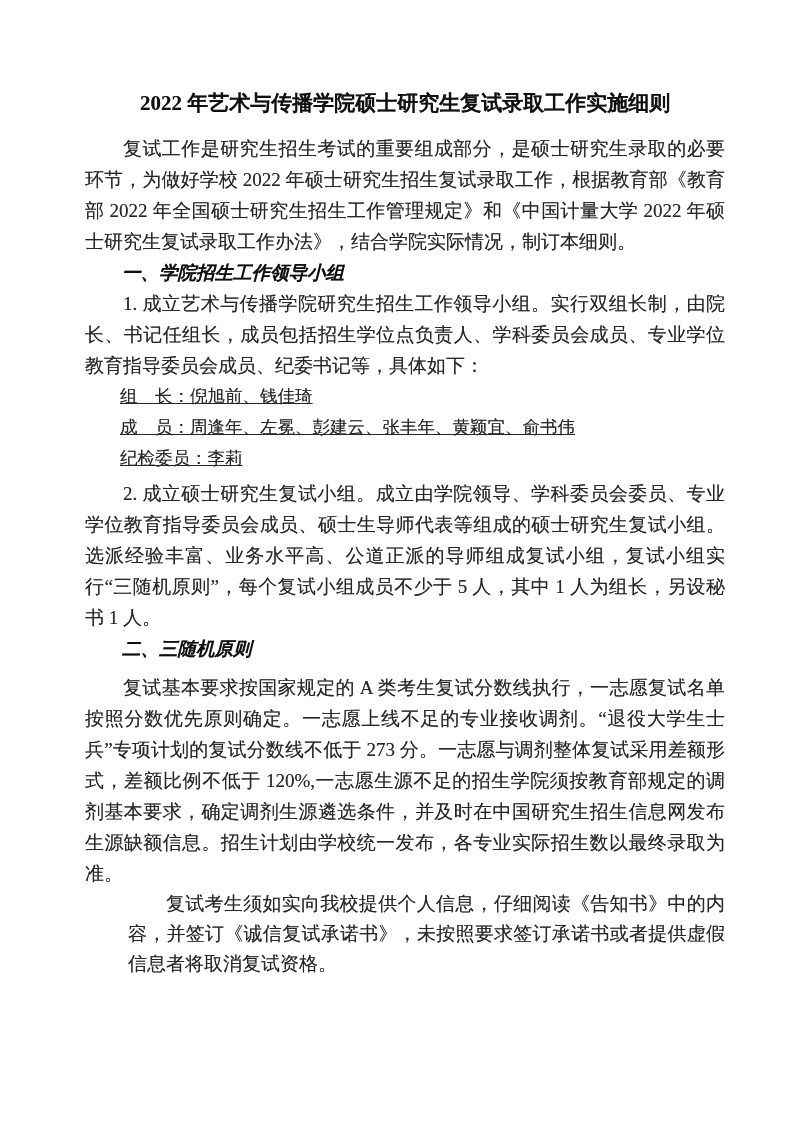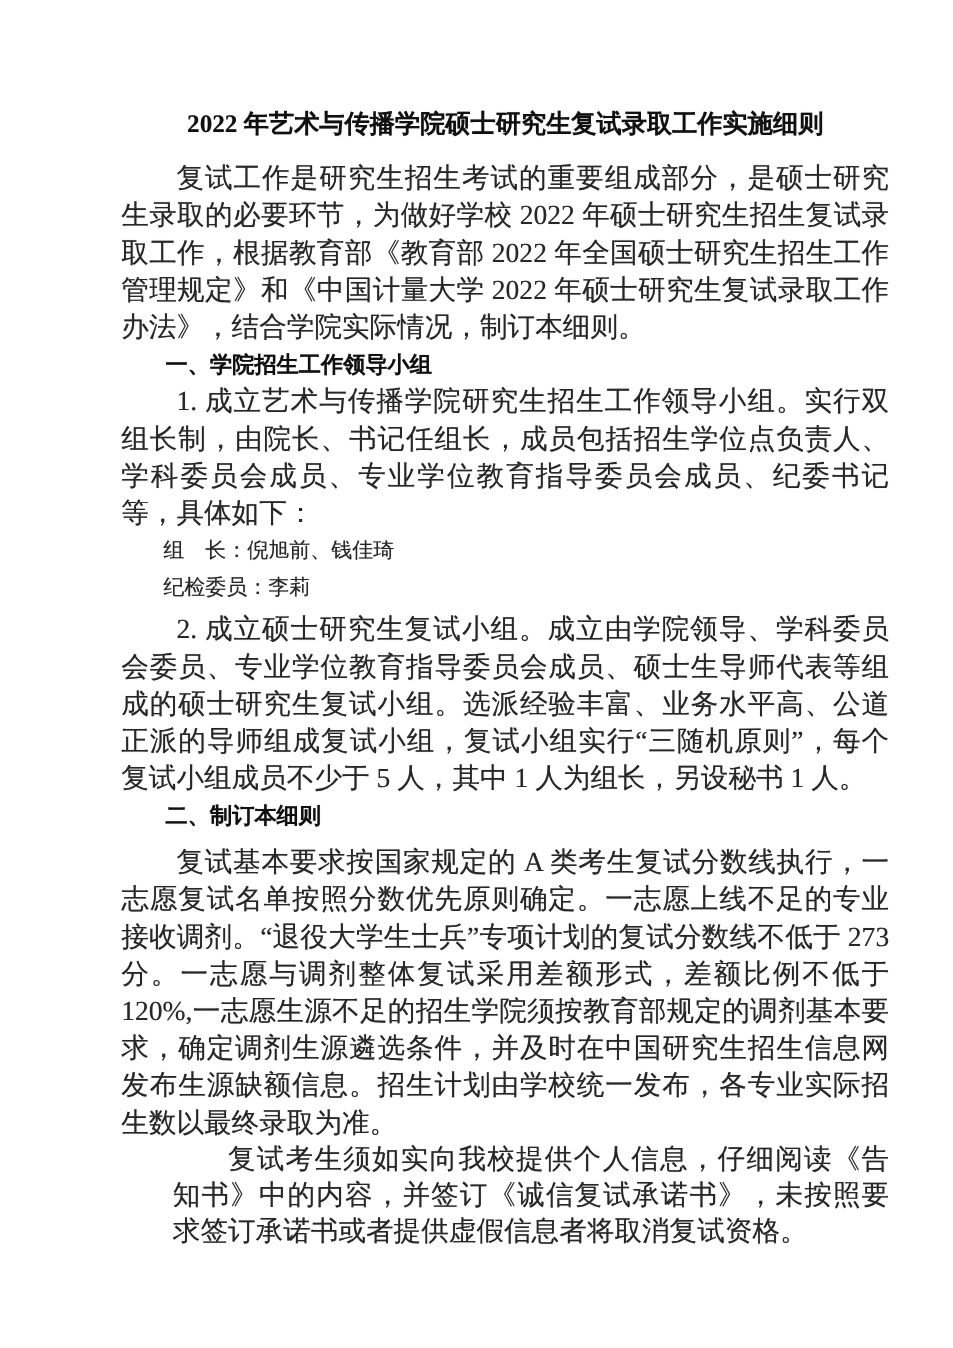--- a/index.html
+++ b/index.html
@@ -9,82 +9,85 @@
   }
   body {
     width: 794px;
     height: 1123px;
     position: relative;
     overflow: hidden;
     font-family: "Liberation Serif", "DejaVu Serif", serif;
   }
   .page {
     position: absolute;
-    left: 101px;
+    left: 85px;
     top: 0;
     width: 640px;
     color: #272727;
     text-shadow: 0 0 0.6px rgba(45,45,45,0.55);
   }
   .doc-title {
     margin: 88px 0 0 0;
     font-size: 21px;
     line-height: 30px;
     font-weight: bold;
     text-align: center;
     color: #101010;
     white-space: nowrap;
   }
   .para {
     margin: 0;
-    font-size: 23px;
+    font-size: 19px;
     line-height: 31px;
     text-align: justify;
     text-indent: 2em;
   }
   .para-intro { margin-top: 15px; }
   .heading {
     margin: 0;
     font-size: 18.5px;
     line-height: 31px;
     font-weight: bold;
     font-family: "Liberation Sans", "DejaVu Sans", sans-serif;
     text-indent: 2em;
     color: #0f0f0f;
+    font-style: italic;
   }
   .roster-line {
     margin: 0;
     font-size: 17.5px;
     line-height: 31px;
     text-indent: 2em;
+    text-decoration: underline;
   }
   .para-group2 { margin-top: 4px; }
   .para-shortlist { margin-top: 8px; }
   .para-integrity { line-height: 30px; margin-left: 43px; }
 </style>
 </head>
 <body>
 
 <div class="page">
 
   <h1 class="doc-title">2022 年艺术与传播学院硕士研究生复试录取工作实施细则</h1>
 
   <p class="para para-intro">复试工作是研究生招生考试的重要组成部分，是硕士研究生录取的必要环节，为做好学校 2022 年硕士研究生招生复试录取工作，根据教育部《教育部 2022 年全国硕士研究生招生工作管理规定》和《中国计量大学 2022 年硕士研究生复试录取工作办法》，结合学院实际情况，制订本细则。</p>
 
   <h2 class="heading">一、学院招生工作领导小组</h2>
 
   <p class="para">1. 成立艺术与传播学院研究生招生工作领导小组。实行双组长制，由院长、书记任组长，成员包括招生学位点负责人、学科委员会成员、专业学位教育指导委员会成员、纪委书记等，具体如下：</p>
 
   <p class="roster-line"><span>组　长：</span><span>倪旭前、钱佳琦</span></p>
 
+  <p class="roster-line"><span>成　员：</span><span>周逢年、左冕、彭建云、张丰年、黄颖宜、俞书伟</span></p>
 
   <p class="roster-line"><span>纪检委员：</span><span>李莉</span></p>
 
   <p class="para para-group2">2. 成立硕士研究生复试小组。成立由学院领导、学科委员会委员、专业学位教育指导委员会成员、硕士生导师代表等组成的硕士研究生复试小组。选派经验丰富、业务水平高、公道正派的导师组成复试小组，复试小组实行“三随机原则”，每个复试小组成员不少于 5 人，其中 1 人为组长，另设秘书 1 人。</p>
 
 
-  <h2 class="heading">二、制订本细则</h2>
+  <h2 class="heading">二、三随机原则</h2>
 
   <p class="para para-shortlist">复试基本要求按国家规定的 A 类考生复试分数线执行，一志愿复试名单按照分数优先原则确定。一志愿上线不足的专业接收调剂。“退役大学生士兵”专项计划的复试分数线不低于 273 分。一志愿与调剂整体复试采用差额形式，差额比例不低于 120%,一志愿生源不足的招生学院须按教育部规定的调剂基本要求，确定调剂生源遴选条件，并及时在中国研究生招生信息网发布生源缺额信息。招生计划由学校统一发布，各专业实际招生数以最终录取为准。</p>
 
   <p class="para para-integrity">复试考生须如实向我校提供个人信息，仔细阅读《告知书》中的内容，并签订《诚信复试承诺书》，未按照要求签订承诺书或者提供虚假信息者将取消复试资格。</p>
 
 </div>
 
 </body></html>

